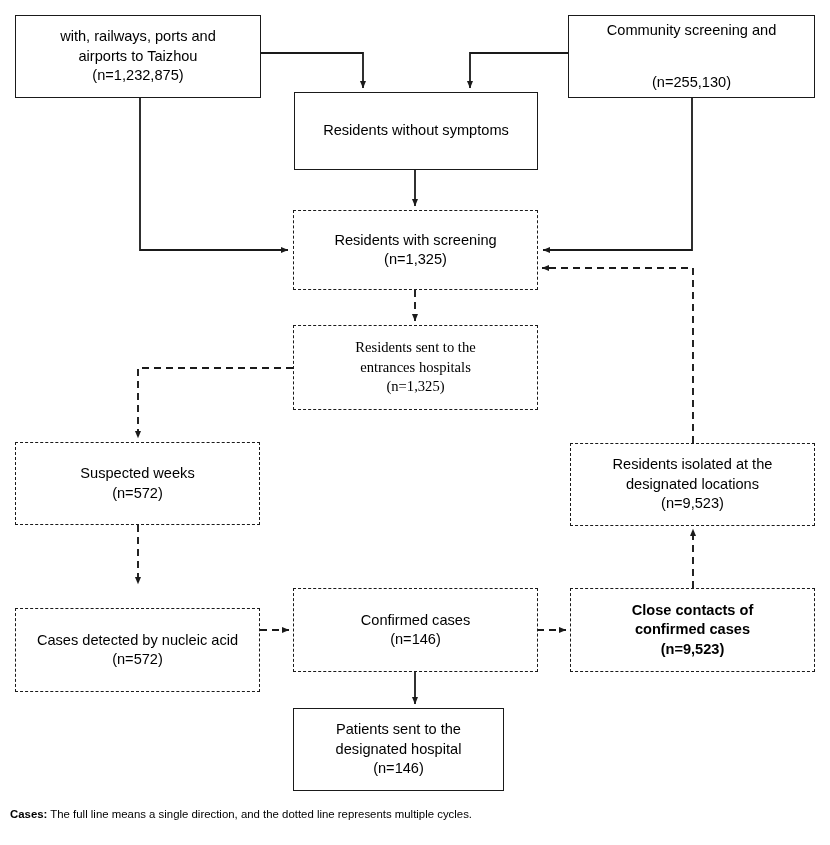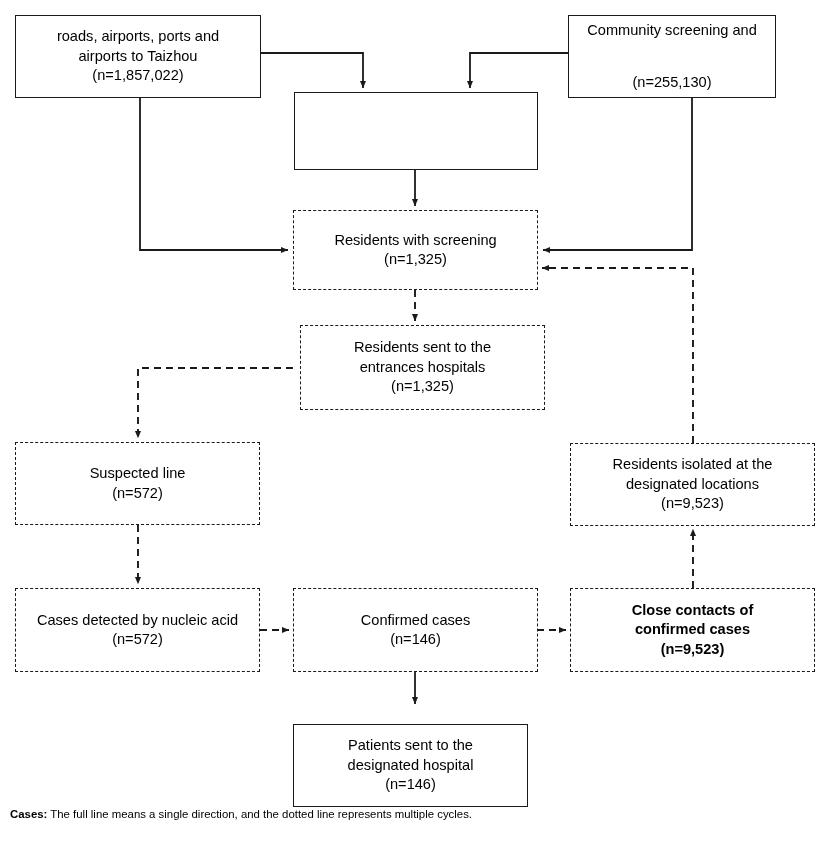--- a/index.html
+++ b/index.html
@@ -110,72 +110,73 @@
 
       <path d="M537,630 L566,630" marker-end="url(#arrowDashed)"></path>
 
       <path d="M693,588 L693,529" marker-end="url(#arrowDashed)"></path>
 
       <path d="M693,443 L693,268 L542,268" marker-end="url(#arrowDashed)"></path>
     </g>
   </svg>
 
   <div class="node solid" style="left:15px; top:15px; width:246px; height:83px;">
-    <span class="line">roads, airports, ports and</span>
+    <span class="line">with, railways, ports and</span>
     <span class="line">airports to Taizhou</span>
-    <span class="line">(n=1,857,022)</span>
+    <span class="line">(n=1,232,875)</span>
   </div>
 
-  <div class="node solid" style="left:568px; top:15px; width:208px; height:83px;gap:32px;">
+  <div class="node solid" style="left:568px; top:15px; width:247px; height:83px;gap:32px;">
     <span class="line">Community screening and</span>
     <span class="line">(n=255,130)</span>
   </div>
 
   <div class="node solid" style="left:294px; top:92px; width:244px; height:78px;">
+    <span class="line">Residents without symptoms</span>
   </div>
 
   <div class="node dashed" style="left:293px; top:210px; width:245px; height:80px;">
     <span class="line">Residents with screening</span>
     <span class="line">(n=1,325)</span>
   </div>
 
-  <div class="node dashed" style="left:300px; top:325px; width:245px; height:85px;">
+  <div class="node dashed" style="left:293px; top:325px; width:245px; height:85px;font-family:Liberation Serif, serif;">
     <span class="line">Residents sent to the</span>
     <span class="line">entrances hospitals</span>
     <span class="line">(n=1,325)</span>
   </div>
 
   <div class="node dashed" style="left:15px; top:442px; width:245px; height:83px;">
-    <span class="line">Suspected line</span>
+    <span class="line">Suspected weeks</span>
     <span class="line">(n=572)</span>
   </div>
 
   <div class="node dashed" style="left:570px; top:443px; width:245px; height:83px;text-align:right;">
     <span class="line">Residents isolated at the</span>
     <span class="line">designated locations</span>
     <span class="line">(n=9,523)</span>
   </div>
 
-  <div class="node dashed" style="left:15px; top:588px; width:245px; height:84px;">
+  <div class="node dashed" style="left:15px; top:608px; width:245px; height:84px;">
     <span class="line">Cases detected by nucleic acid</span>
     <span class="line">(n=572)</span>
   </div>
 
   <div class="node dashed" style="left:293px; top:588px; width:245px; height:84px;">
     <span class="line">Confirmed cases</span>
     <span class="line">(n=146)</span>
   </div>
 
   <div class="node dashed" style="left:570px; top:588px; width:245px; height:84px;font-weight:bold;">
     <span class="line">Close contacts of</span>
     <span class="line">confirmed cases</span>
     <span class="line">(n=9,523)</span>
   </div>
 
-  <div class="node solid" style="left:293px; top:708px; width:235px; height:83px;margin-top:16px;">
+  <div class="node solid" style="left:293px; top:708px; width:211px; height:83px;">
     <span class="line">Patients sent to the</span>
     <span class="line">designated hospital</span>
     <span class="line">(n=146)</span>
   </div>
 
   <div id="caption">
     <span class="cap-row"><span class="lead">Cases:</span><span> The full line means a single direction, and the dotted line represents multiple cycles.</span></span>
   </div>
 
 </div>

